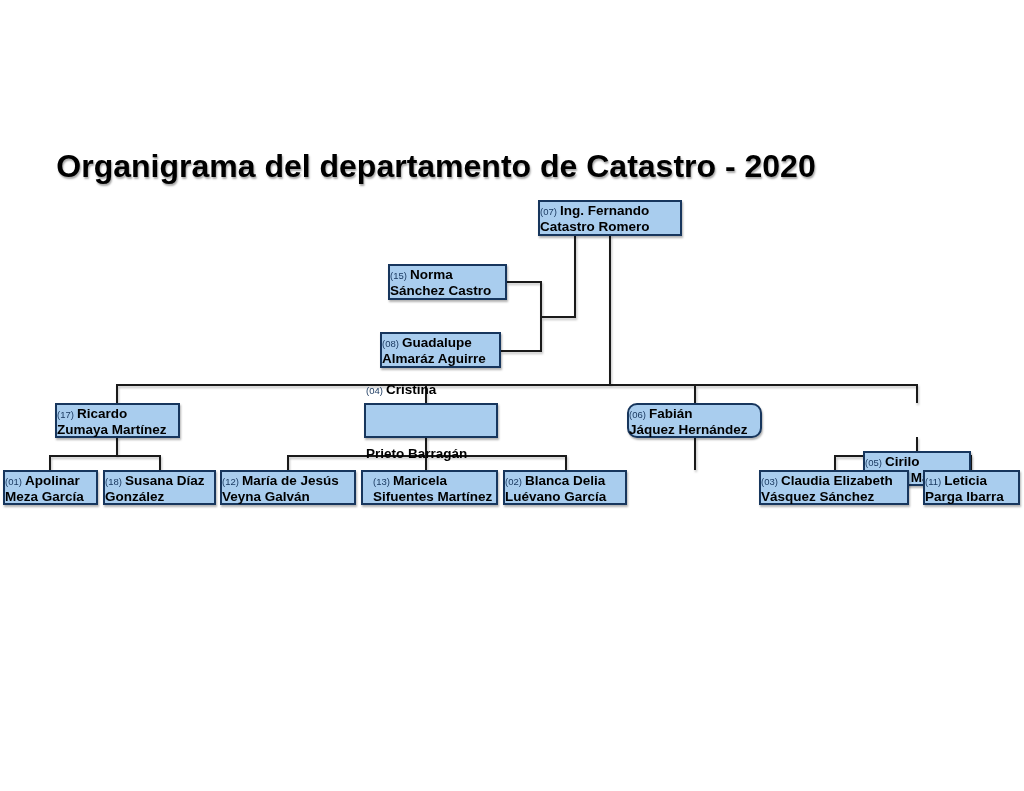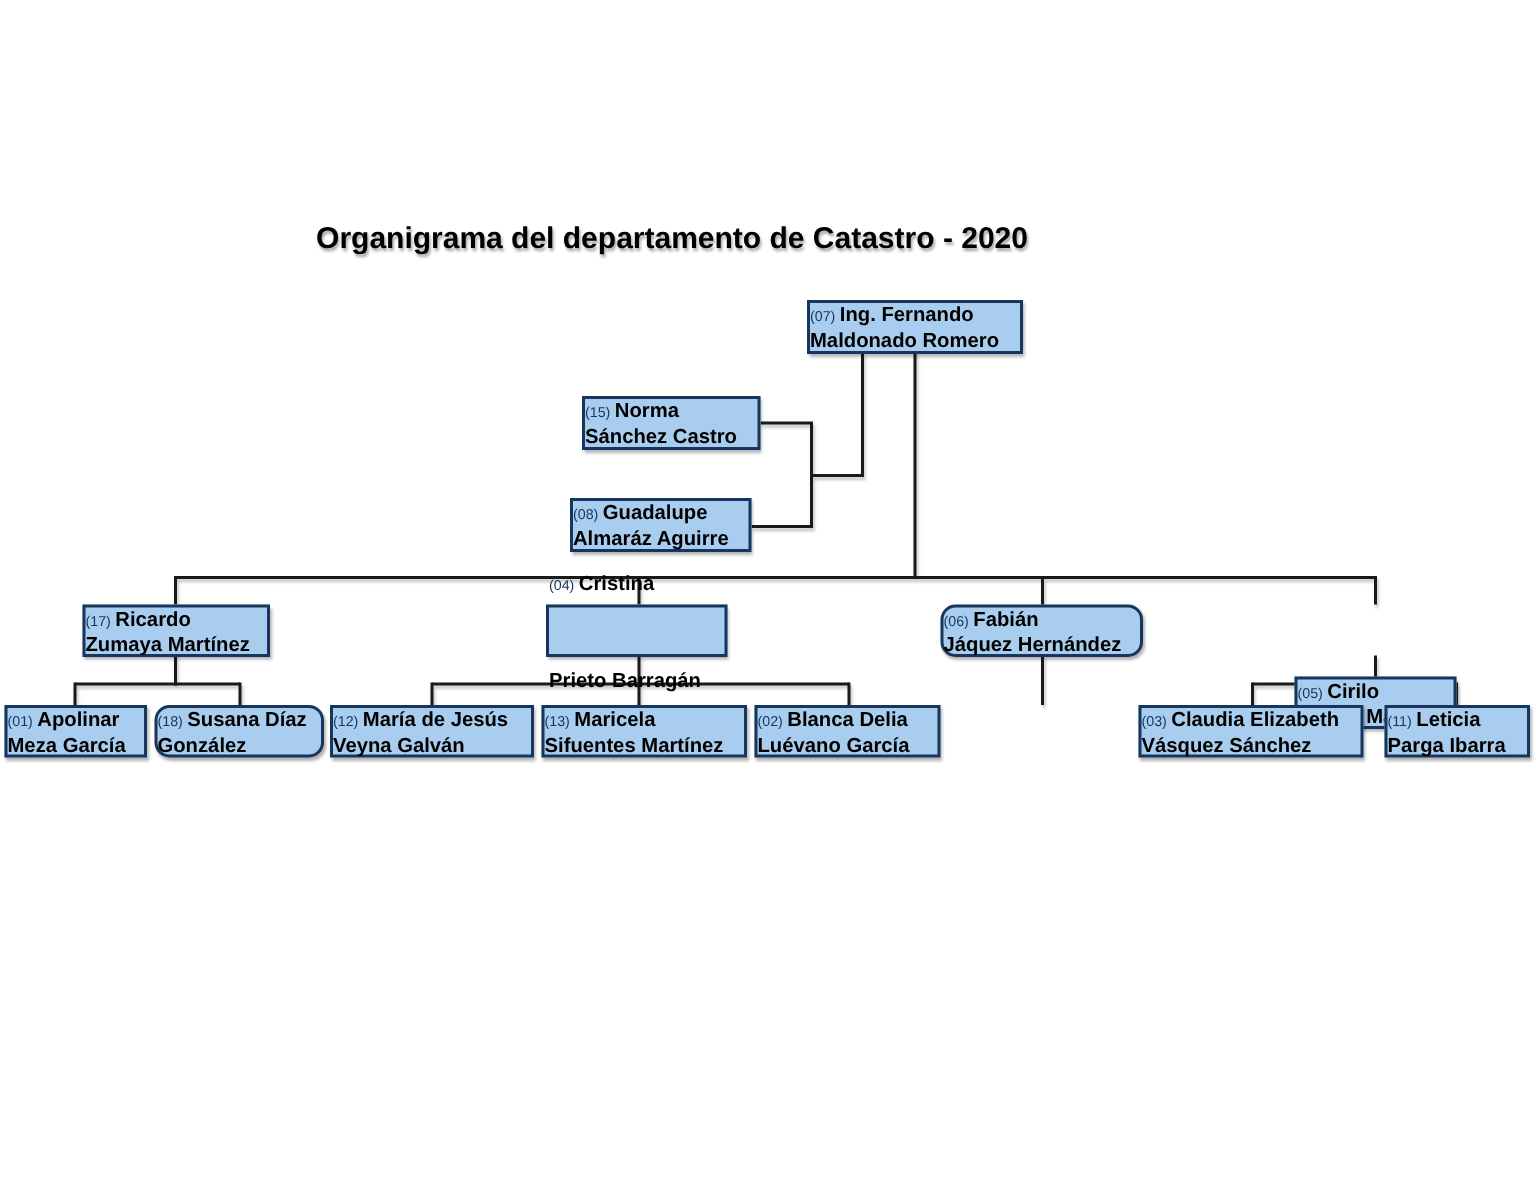--- a/index.html
+++ b/index.html
@@ -1,22 +1,22 @@
 <!DOCTYPE html>
 <html style="--box-fill: #a9cdee; --box-border: #17365d; --line: #1a1a1a; --num: #17365d;"><head>
 <meta charset="utf-8">
 <style>
   html,body{margin:0;padding:0;background:#ffffff;}
   .page{
     position:relative;width:1024px;height:791px;background:#fff;overflow:hidden;
     font-family:"Liberation Sans",sans-serif;
   }
   .chart-title{
-    position:absolute;left:12px;top:148px;width:872px;text-align:center;
-    font-size:20px;font-weight:bold;color:#000;
+    position:absolute;left:0;top:148px;width:872px;text-align:center;
+    font-size:32px;font-weight:bold;color:#000;
     text-shadow:1px 2px 2px rgba(0,0,0,0.35);
     letter-spacing:0px;
   }
   svg.connectors{position:absolute;left:0;top:0;
     filter:drop-shadow(1px 2px 1px rgba(0,0,0,0.25));}
   svg.connectors line{stroke:var(--line,#1a1a1a);stroke-width:2;}
   .node{
     position:absolute;
     background:var(--box-fill,#a9cdee);
     border:2px solid var(--box-border,#17365d);
@@ -25,27 +25,27 @@
     text-align:center;line-height:15px;
     box-shadow:1px 2px 2px rgba(0,0,0,0.30);
   }
   .node .nm{font-weight:bold;color:#000;font-size:13.5px;white-space:nowrap;}
   .node .num{font-weight:normal;color:var(--num,#17365d);font-size:9.5px;margin-right:3px;}
   
   .n07{left:538px;top:200px;width:144px;height:36px;}
   .n15{left:388px;top:264px;width:119px;height:36px;}
   .n08{left:380px;top:332px;width:121px;height:36px;}
   .n17{left:55px; top:403px;width:125px;height:35px;}
-  .n04{left:364px;top:403px;width:121px;height:35px;gap:48px;}
+  .n04{left:364px;top:403px;width:134px;height:35px;gap:48px;}
   .n06{left:627px;top:403px;width:135px;height:35px;border-radius:10px;}
   .n05{left:863px;top:403px;width:108px;height:35px;margin-top:48px;}
   .n01{left:3px;  top:470px;width:95px; height:35px;}
-  .n18{left:103px;top:470px;width:113px;height:35px;border-radius:10px;}
+  .n18{left:103px;top:470px;width:113px;height:35px;}
   .n12{left:220px;top:470px;width:136px;height:35px;}
-  .n13{left:361px;top:470px;width:137px;height:35px;}
+  .n13{left:361px;top:470px;width:137px;height:35px;padding-left:10px;}
   .n02{left:503px;top:470px;width:124px;height:35px;}
   .n16{left:640px;top:470px;width:112px;height:35px;}
   .n03{left:759px;top:470px;width:150px;height:35px;}
   .n11{left:923px;top:470px;width:97px; height:35px;}
 </style>
 </head>
 <body>
 
 <div class="page">
 
@@ -79,21 +79,21 @@
     <line x1="695" y1="437" x2="695" y2="470"></line>
 
     <line x1="917" y1="437" x2="917" y2="457"></line>
     <line x1="835" y1="456" x2="971" y2="456"></line>
     <line x1="835" y1="455" x2="835" y2="470"></line>
     <line x1="971" y1="455" x2="971" y2="470"></line>
   </svg>
 
   <div class="node n07">
     <div><span class="num">(07)</span><span class="nm">Ing. Fernando</span></div>
-    <div class="nm">Maldonado Romero</div>
+    <div class="nm">Catastro Romero</div>
   </div>
 
   <div class="node n15">
     <div><span class="num">(15)</span><span class="nm">Norma</span></div>
     <div class="nm">Sánchez Castro</div>
   </div>
 
   <div class="node n08">
     <div><span class="num">(08)</span><span class="nm">Guadalupe</span></div>
     <div class="nm">Almaráz Aguirre</div>

